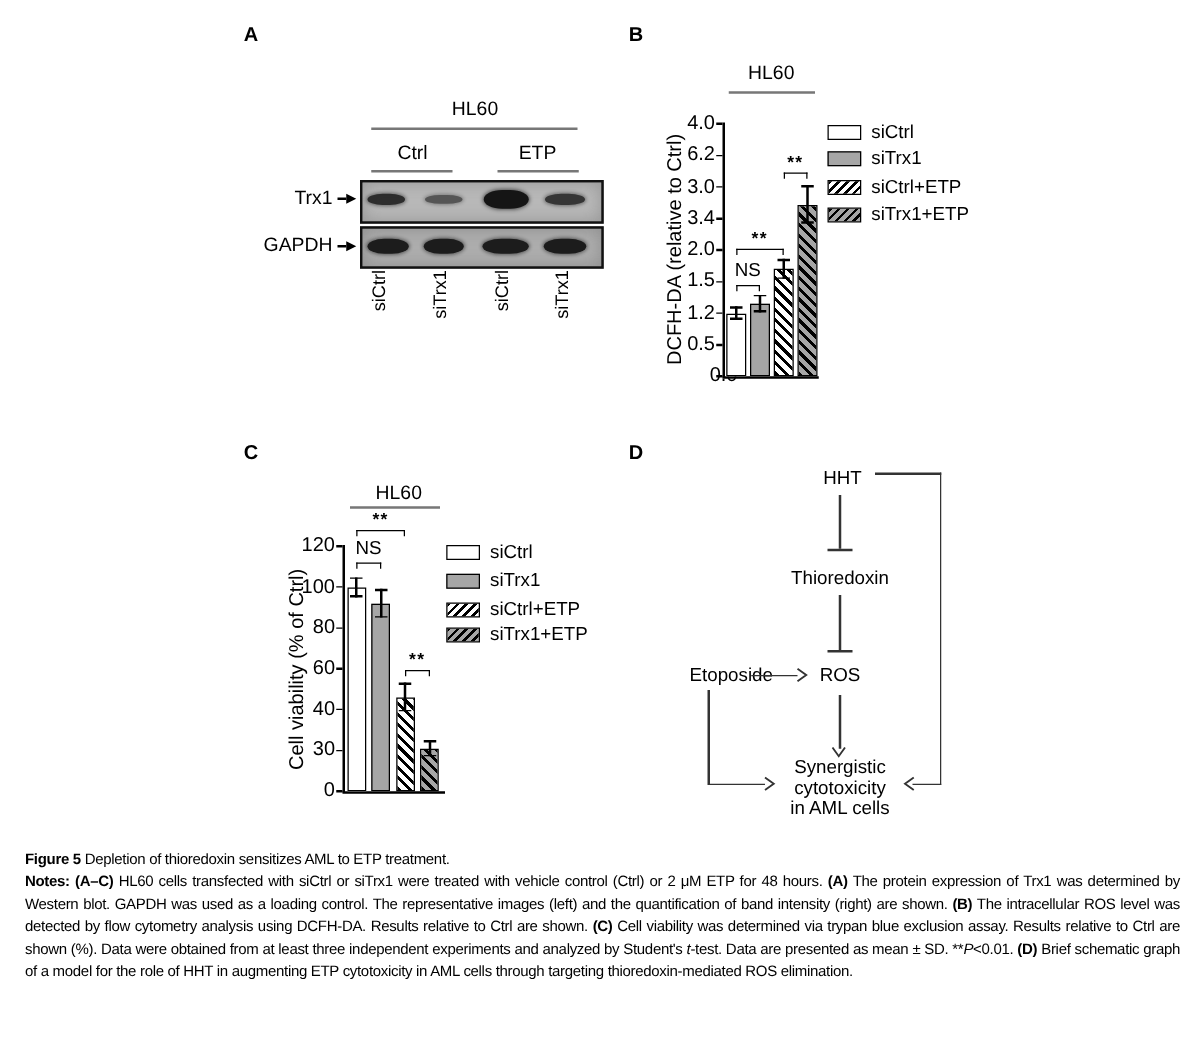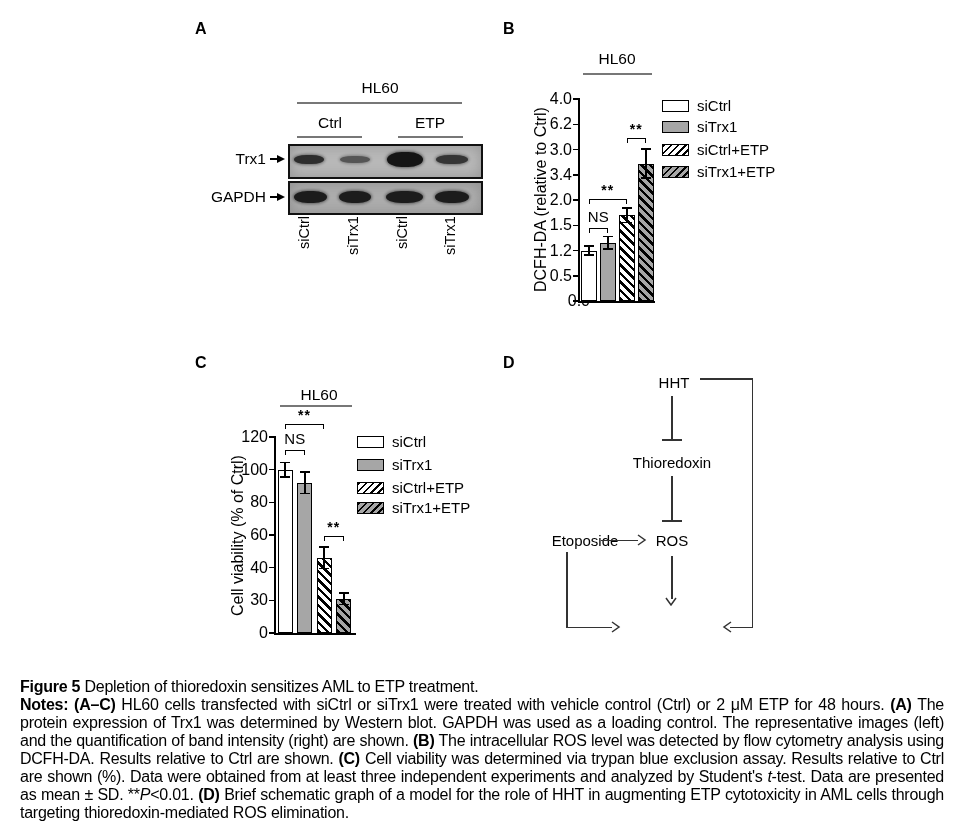--- a/index.html
+++ b/index.html
@@ -36,21 +36,21 @@
   .sw-hw{background:repeating-linear-gradient(135deg,#000 0,#000 2px,#fff 2px,#fff 5px);}
   .sw-hg{background:repeating-linear-gradient(135deg,#000 0,#000 2px,#a6a6a6 2px,#a6a6a6 5px);}
   .bracket{position:absolute;border:1.5px solid #000;border-bottom:none;height:5px;box-sizing:border-box;}
   .sig{position:absolute;text-align:center;}
   .sig-ns{font-size:15px;}
   .sig-star{font-size:14px;font-weight:bold;letter-spacing:1px;}
   .dline{position:absolute;background:#333;}
   .dtext{position:absolute;font-size:15px;text-align:center;white-space:nowrap;}
   .dtext.multi{white-space:pre-line;line-height:16.5px;}
   .ah{position:absolute;}
-  .caption{font-size:16px;line-height:18px;letter-spacing:-0.25px;}
+  .caption{font-size:12px;line-height:18px;letter-spacing:-0.25px;}
   .caption p{margin:0;text-align:justify;}
   .cap-b{font-weight:bold;}
   .cap-i{font-style:italic;}
 </style>
 </head>
 <body>
 
 <div id="canvas">
 
   <div class="abs panel-letter" style="left:195px;top:20px">A</div>
@@ -218,20 +218,23 @@
       <div class="legend-row" style="left: 357px; top: 499px;">
         <span class="sw sw-hg"></span>
         <span>siTrx1+ETP</span>
       </div>
     </div>
 
   <div class="dtext" style="left:646px;top:374px;width:56px">HHT</div>
   <div class="dtext" style="left:622px;top:454px;width:100px">Thioredoxin</div>
   <div class="dtext" style="left:546px;top:532px;width:78px">Etoposide</div>
   <div class="dtext" style="left:650px;top:532px;width:44px">ROS</div>
+  <div class="dtext multi" style="left:620px;top:606px;width:104px">Synergistic
+cytotoxicity
+in AML cells</div>
 
   <div class="dline" style="left:700px;top:378px;width:53px;height:1.5px"></div>
   <div class="dline" style="left:751.5px;top:378px;width:1.5px;height:250px"></div>
   <div class="dline" style="left:730px;top:626.5px;width:23px;height:1.5px"></div>
   <div class="dline" style="left:671px;top:396px;width:1.5px;height:43px"></div>
   <div class="dline" style="left:662px;top:439px;width:20px;height:1.5px"></div>
   <div class="dline" style="left:671px;top:476px;width:1.5px;height:44px"></div>
   <div class="dline" style="left:662px;top:520px;width:20px;height:1.5px"></div>
   <div class="dline" style="left:601px;top:539.5px;width:37px;height:1.5px"></div>
   <div class="dline" style="left:671px;top:556px;width:1.5px;height:43px"></div>

